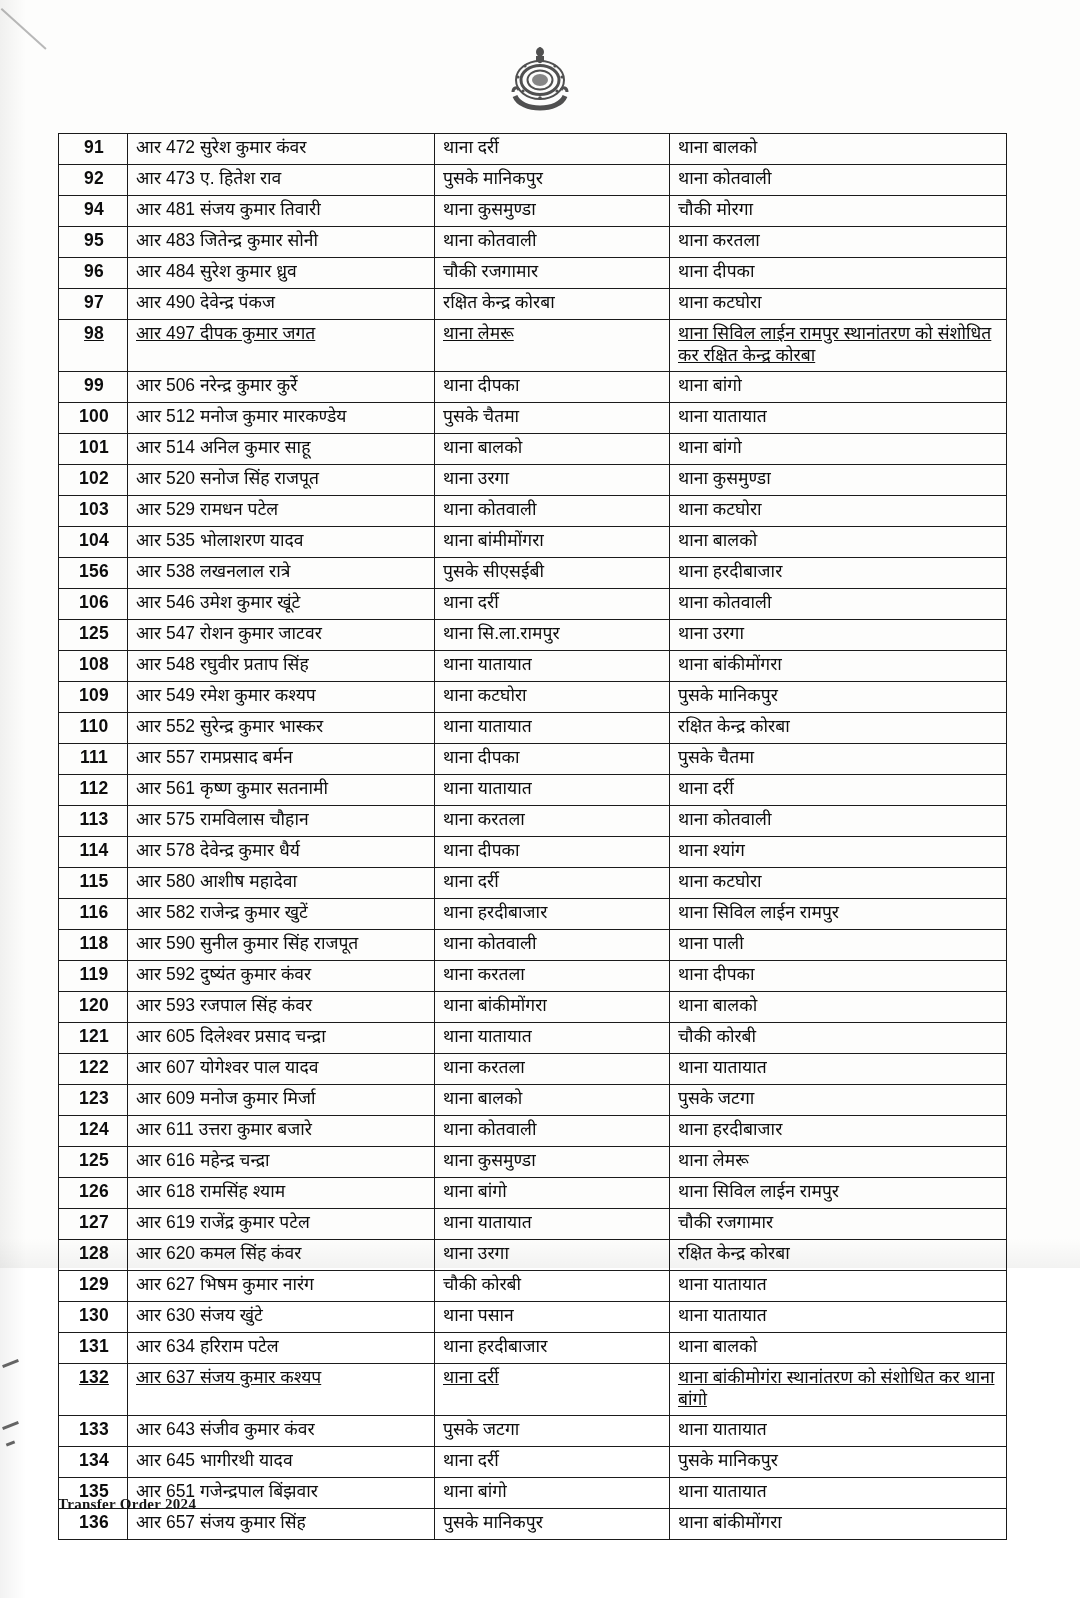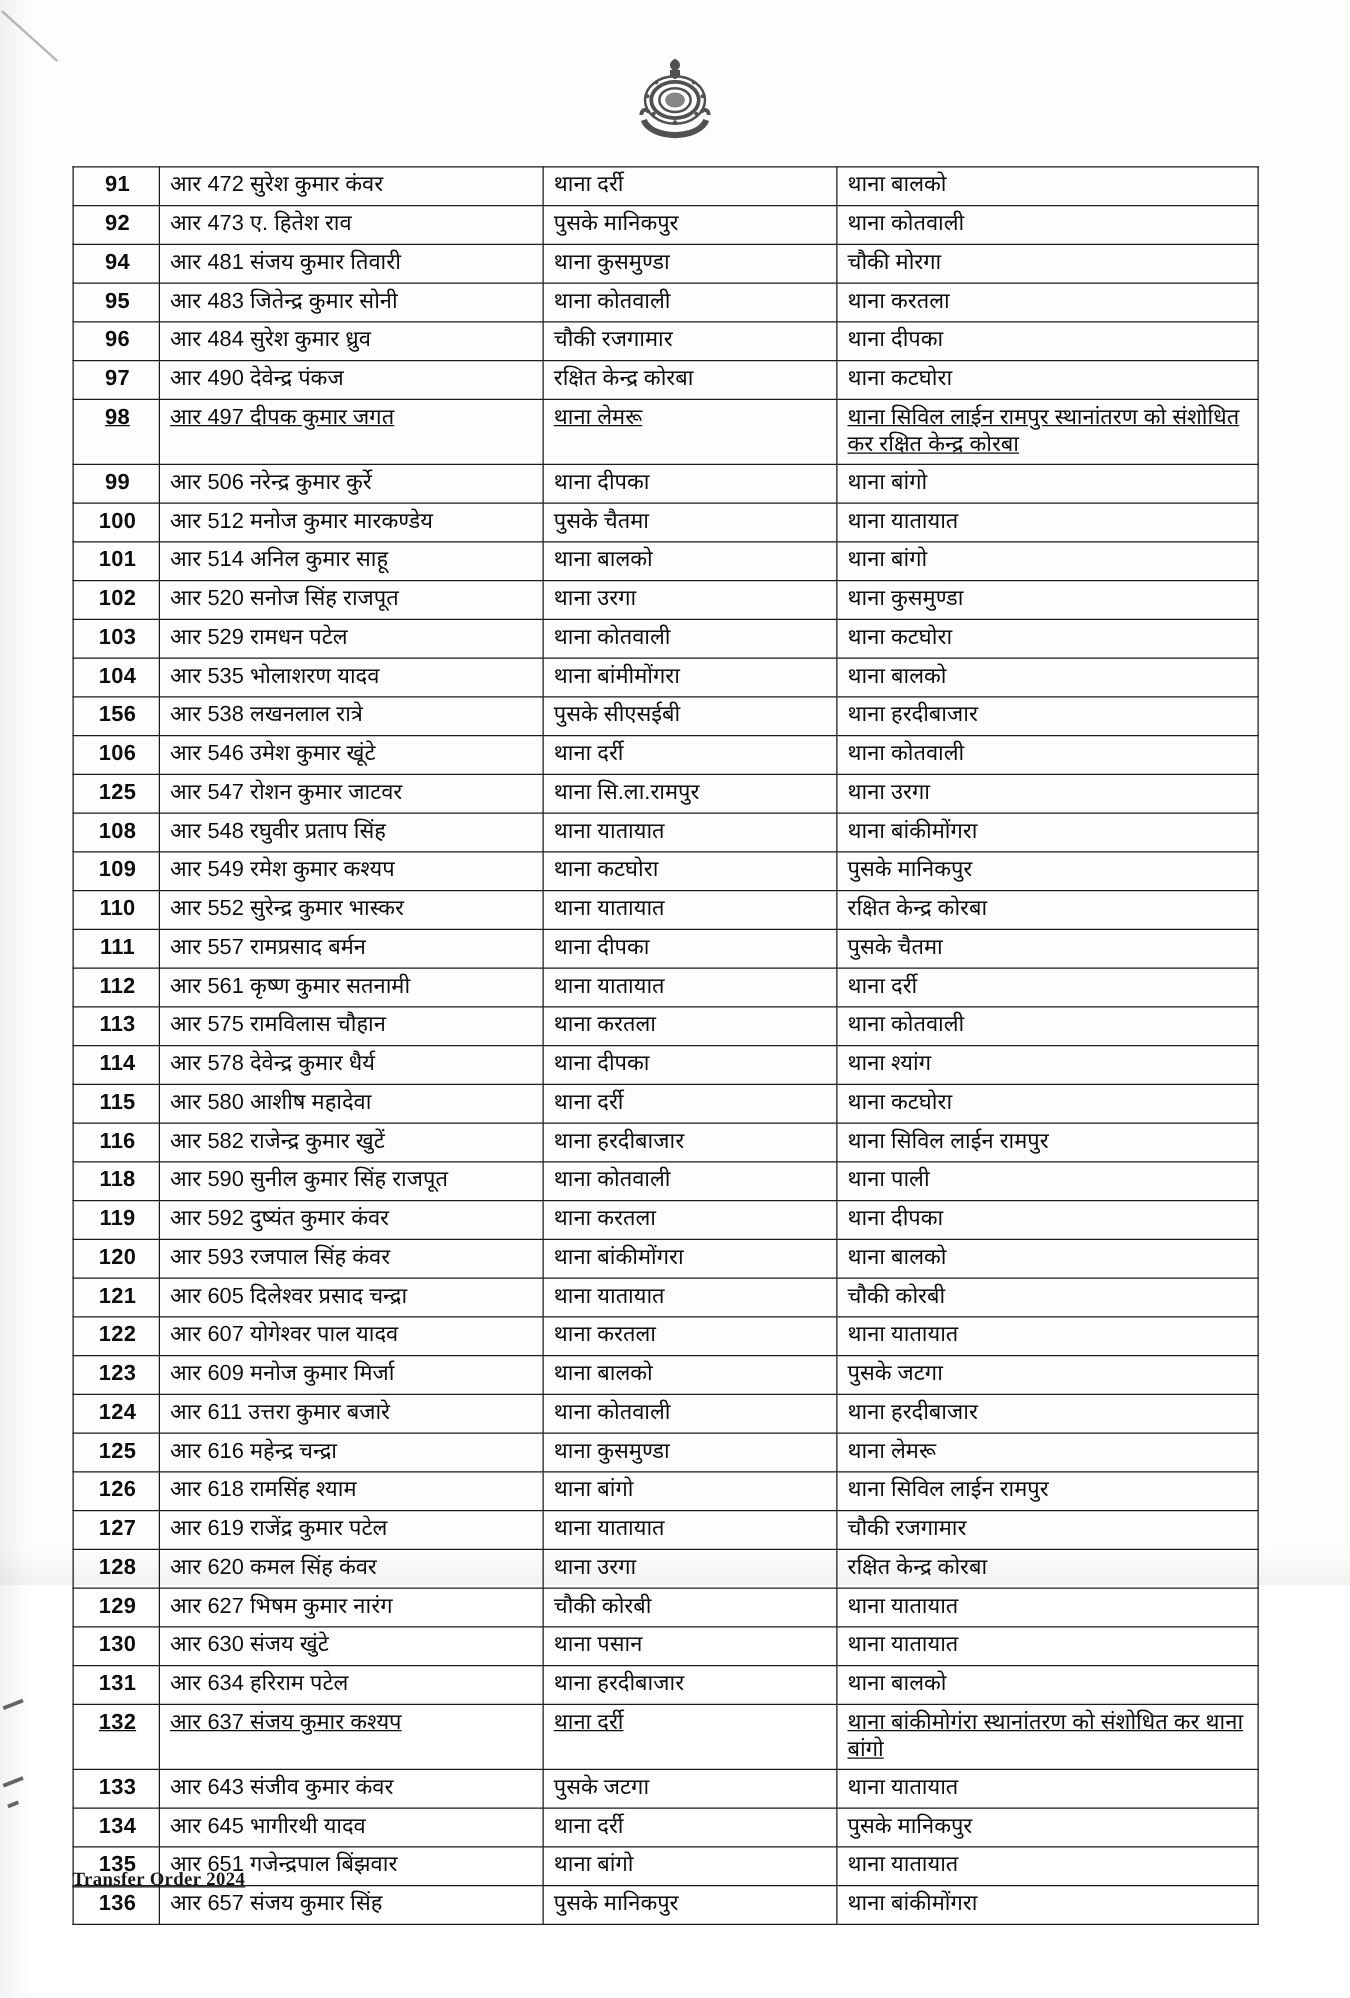--- a/index.html
+++ b/index.html
@@ -103,21 +103,20 @@
   
   .footer {
     position: absolute;
     left: 58px;
     top: 1496px;
     font-family: "Liberation Serif", serif;
     font-weight: bold;
     font-size: 15px;
     color: #161616;
     letter-spacing: .3px;
-    text-decoration: underline;
   }
 </style>
 </head>
 <body>
 
 <div class="page">
 
   <div class="scan-shadow-left"></div>
   <div class="scan-shadow-bottom"></div>
   <div class="scan-corner"></div>

